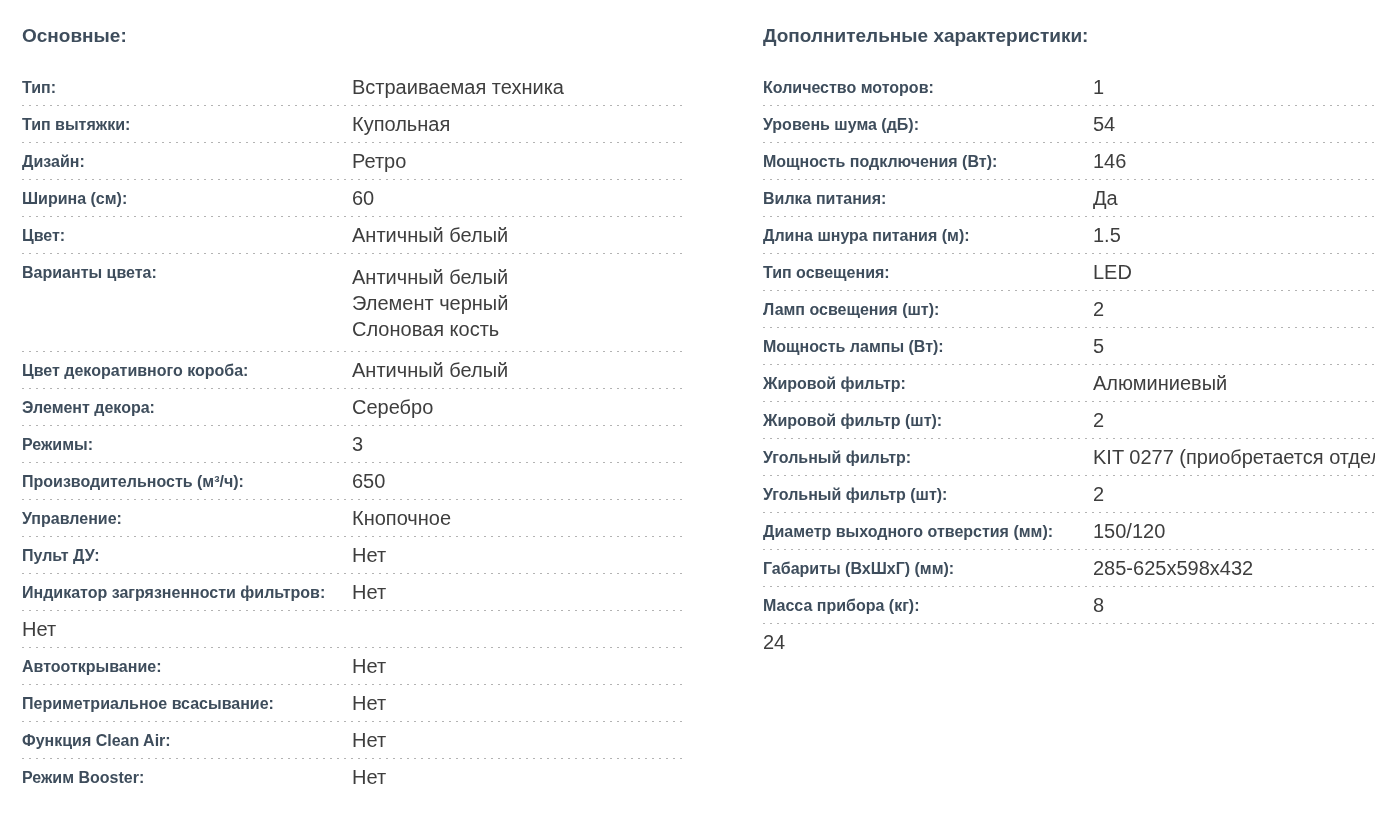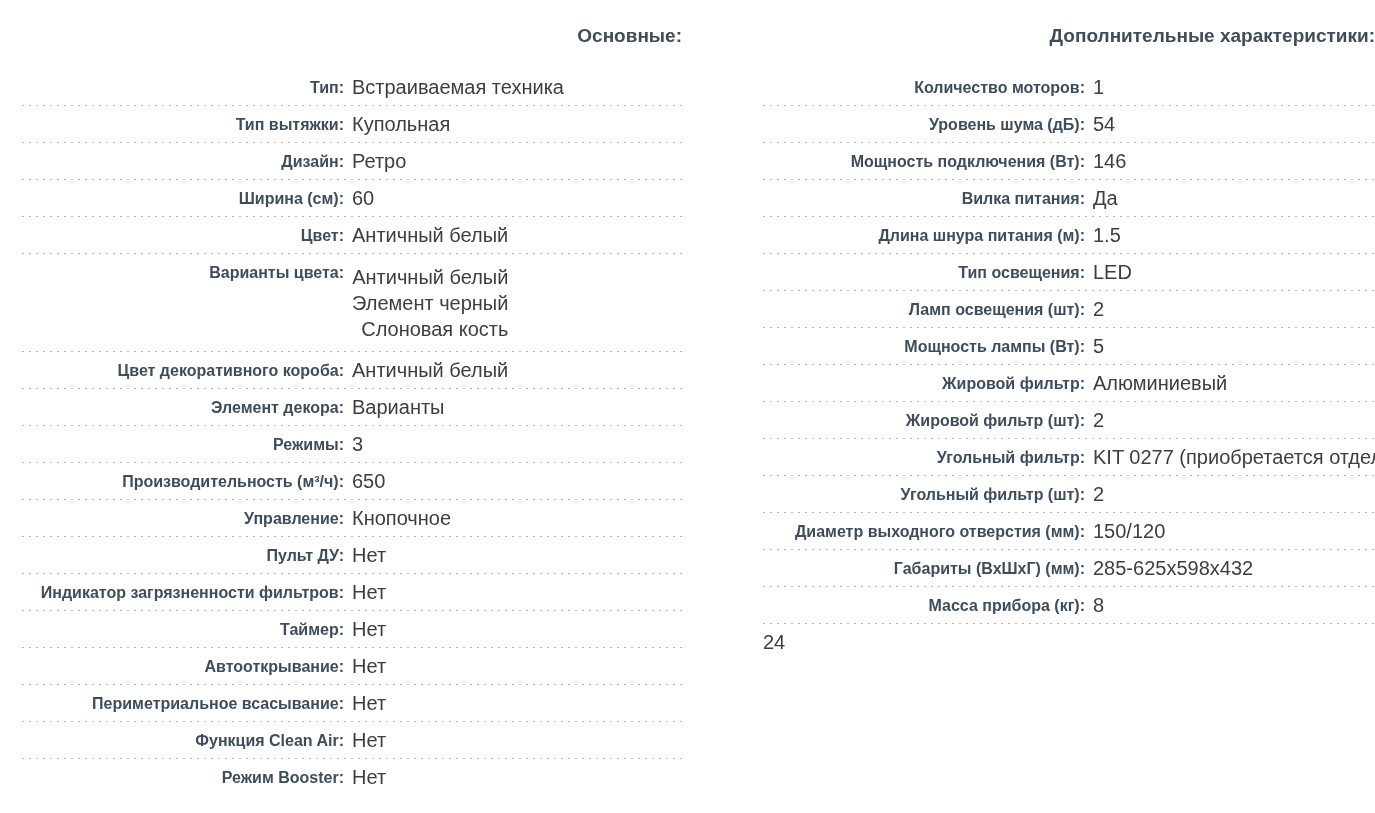--- a/index.html
+++ b/index.html
@@ -11,21 +11,20 @@
   body {
     width: 1375px;
     height: 813px;
     overflow: hidden;
   }
   .page {
     display: flex;
     box-sizing: border-box;
     padding: 25px 0 0 22px;
     width: 1375px;
-    text-align: right;
   }
   .spec-column { box-sizing: border-box; }
   .spec-column-left {
     width: 660px;
     margin-right: 81px;
     flex-shrink: 0;
   }
   .spec-column-right {
     flex: 1;
     min-width: 0;
@@ -124,21 +123,21 @@
         </div>
         <div class="spec-row">
           <div class="spec-label">Цвет декоративного короба:</div>
           <div class="spec-value">
             <div class="spec-value-line">Античный белый</div>
           </div>
         </div>
         <div class="spec-row">
           <div class="spec-label">Элемент декора:</div>
           <div class="spec-value">
-            <div class="spec-value-line">Варианты</div>
+            <div class="spec-value-line">Серебро</div>
           </div>
         </div>
         <div class="spec-row">
           <div class="spec-label">Режимы:</div>
           <div class="spec-value">
             <div class="spec-value-line">3</div>
           </div>
         </div>
         <div class="spec-row">
           <div class="spec-label">Производительность (м³/ч):</div>
@@ -158,21 +157,20 @@
             <div class="spec-value-line">Нет</div>
           </div>
         </div>
         <div class="spec-row">
           <div class="spec-label">Индикатор загрязненности фильтров:</div>
           <div class="spec-value">
             <div class="spec-value-line">Нет</div>
           </div>
         </div>
         <div class="spec-row">
-          <div class="spec-label">Таймер:</div>
           <div class="spec-value">
             <div class="spec-value-line">Нет</div>
           </div>
         </div>
         <div class="spec-row">
           <div class="spec-label">Автооткрывание:</div>
           <div class="spec-value">
             <div class="spec-value-line">Нет</div>
           </div>
         </div>

